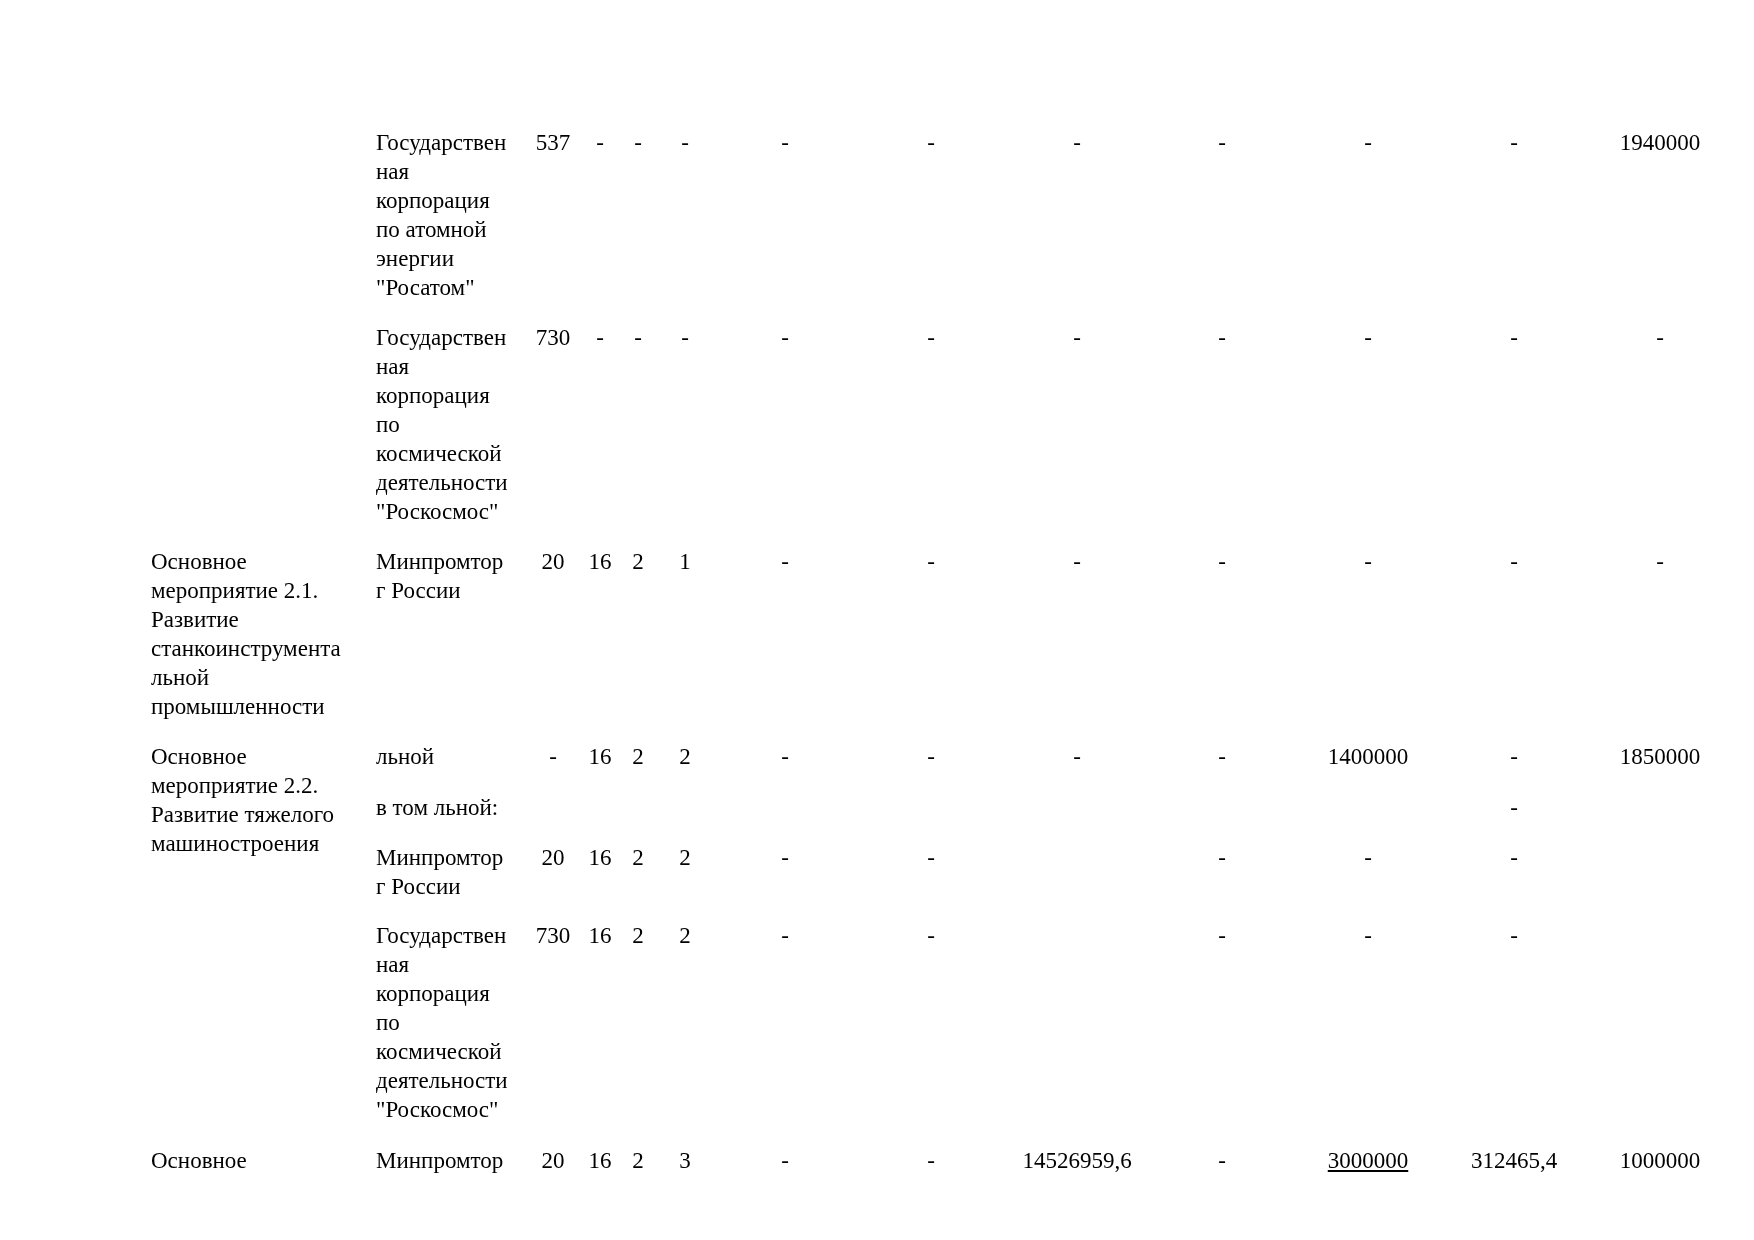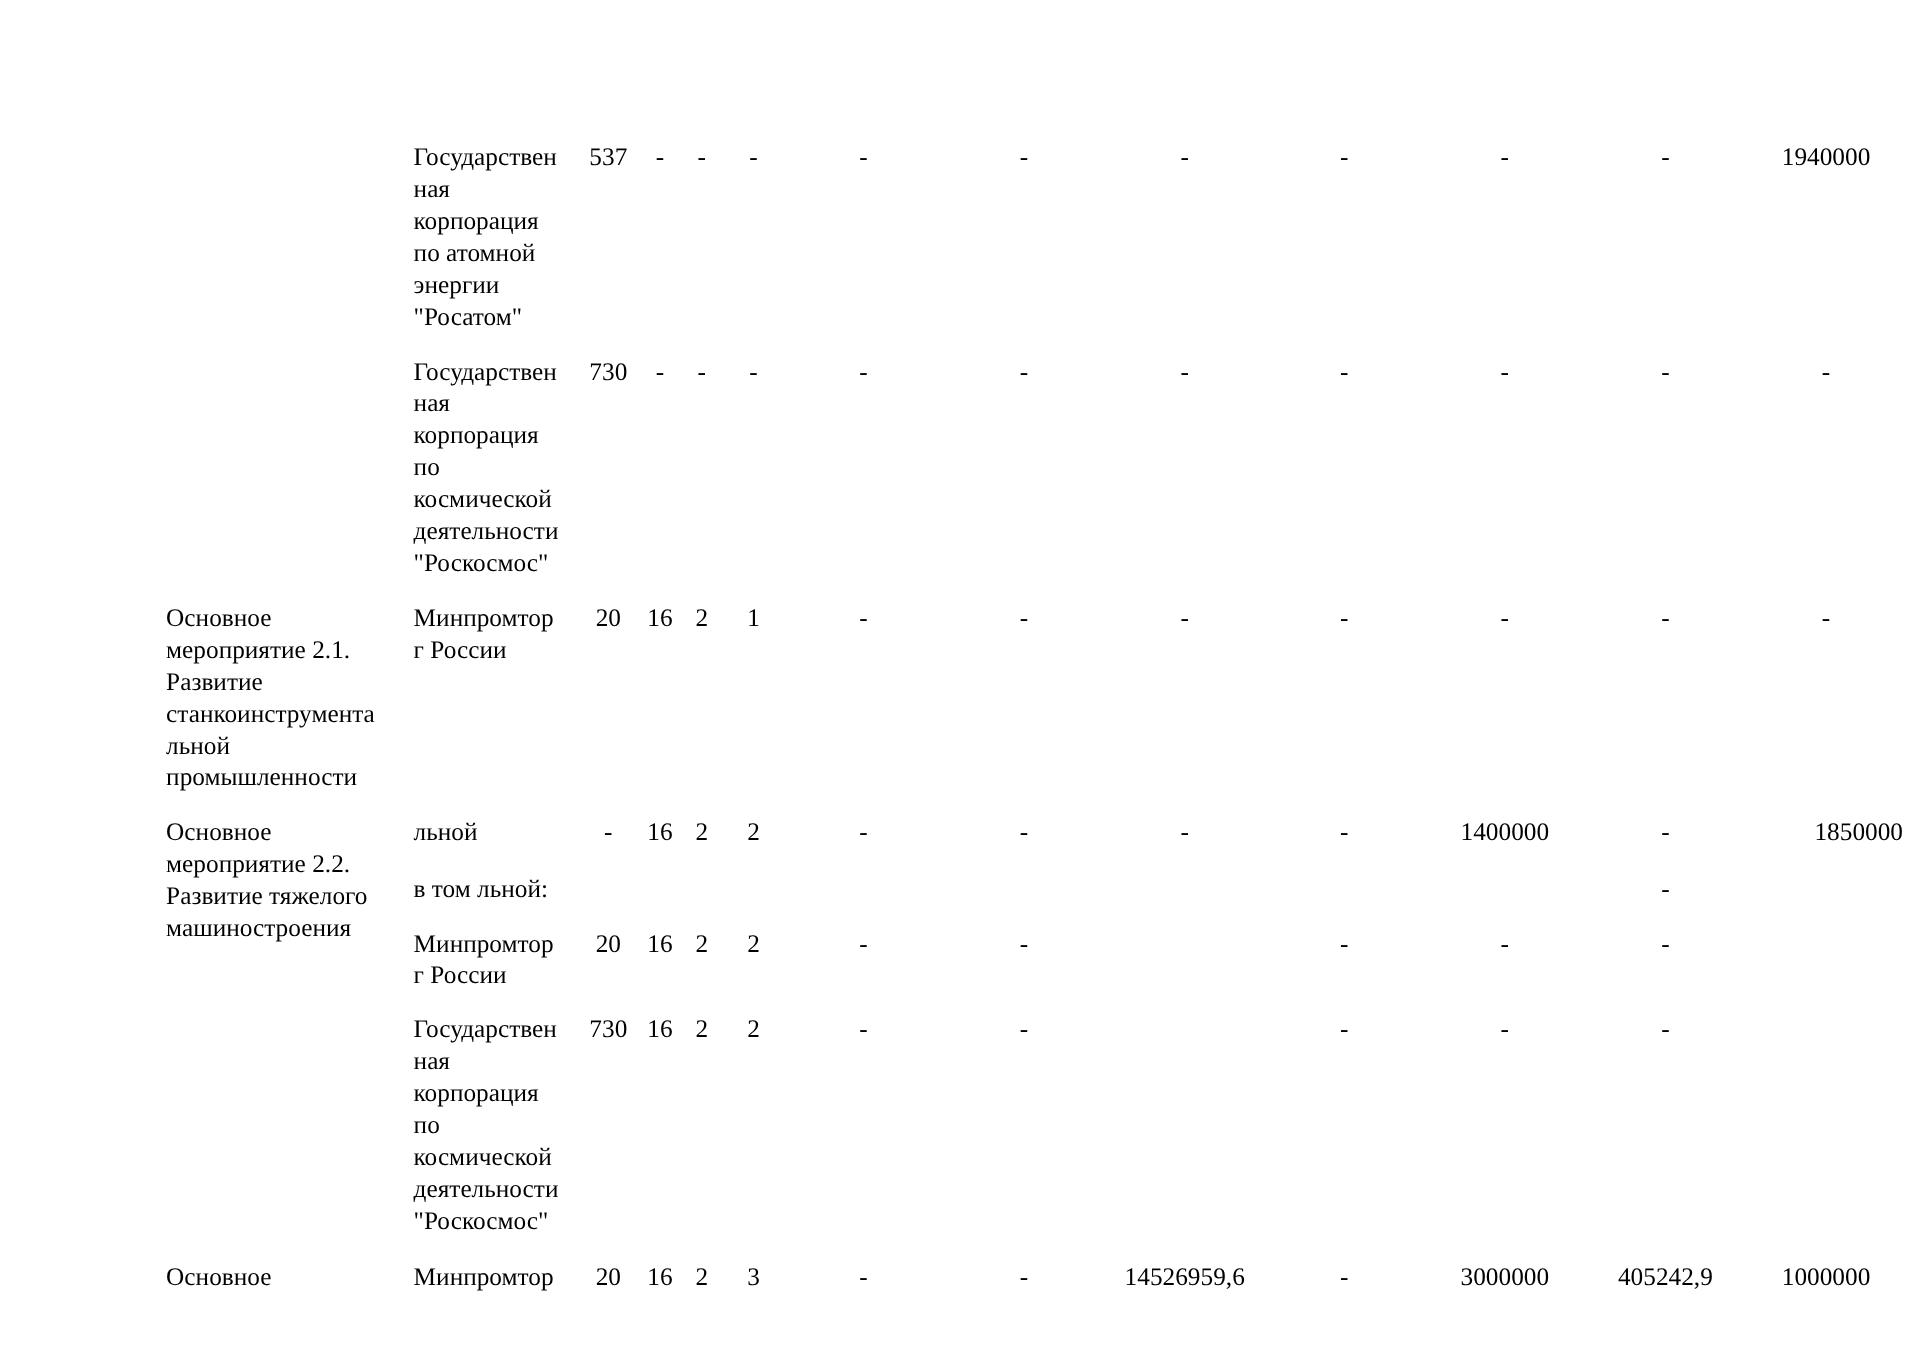--- a/index.html
+++ b/index.html
@@ -86,21 +86,21 @@
   <div class="cell num" style="left: 553px;">-</div>
       <div class="cell num" style="left: 600px;">16</div>
       <div class="cell num" style="left: 638px;">2</div>
       <div class="cell num" style="left: 685px;">2</div>
       <div class="cell num" style="width: 140px; margin-left: -70px; left: 785px;">-</div>
       <div class="cell num" style="width: 140px; margin-left: -70px; left: 931px;">-</div>
       <div class="cell num" style="width: 140px; margin-left: -70px; left: 1077px;">-</div>
       <div class="cell num" style="width: 140px; margin-left: -70px; left: 1222px;">-</div>
       <div class="cell num" style="width: 140px; margin-left: -70px; left: 1368px;">1400000</div>
       <div class="cell num" style="width: 140px; margin-left: -70px; left: 1514px;">-</div>
-      <div class="cell num" style="width: 140px; margin-left: -70px; left: 1660px; text-align: right;">1850000</div>
+      <div class="cell num" style="width: 140px; margin-left: -70px; left: 1660px;">1850000</div>
     </div>
     <div class="row" style="top: 793px;">
     <div class="cell c1"></div>
     <div class="cell c2">в том льной:</div>
   <div class="cell num" style="left: 553px;"></div>
       <div class="cell num" style="left: 600px;"></div>
       <div class="cell num" style="left: 638px;"></div>
       <div class="cell num" style="left: 685px;"></div>
       <div class="cell num" style="width: 140px; margin-left: -70px; left: 785px;"></div>
       <div class="cell num" style="width: 140px; margin-left: -70px; left: 931px;"></div>
@@ -151,17 +151,17 @@
     <div class="cell c1">Основное</div>
     <div class="cell c2">Минпромтор</div>
   <div class="cell num" style="left: 553px;">20</div>
       <div class="cell num" style="left: 600px;">16</div>
       <div class="cell num" style="left: 638px;">2</div>
       <div class="cell num" style="left: 685px;">3</div>
       <div class="cell num" style="width: 140px; margin-left: -70px; left: 785px;">-</div>
       <div class="cell num" style="width: 140px; margin-left: -70px; left: 931px;">-</div>
       <div class="cell num" style="width: 140px; margin-left: -70px; left: 1077px;">14526959,6</div>
       <div class="cell num" style="width: 140px; margin-left: -70px; left: 1222px;">-</div>
-      <div class="cell num" style="width: 140px; margin-left: -70px; left: 1368px;">3000000</div>
-      <div class="cell num" style="width: 140px; margin-left: -70px; left: 1514px;">405242,9</div>
+      <div class="cell num" style="width: 140px; margin-left: -70px; left: 1368px; text-decoration: underline;">3000000</div>
+      <div class="cell num" style="width: 140px; margin-left: -70px; left: 1514px;">312465,4</div>
       <div class="cell num" style="width: 140px; margin-left: -70px; left: 1660px;">1000000</div>
     </div>
   </div>
 
 </body></html>

